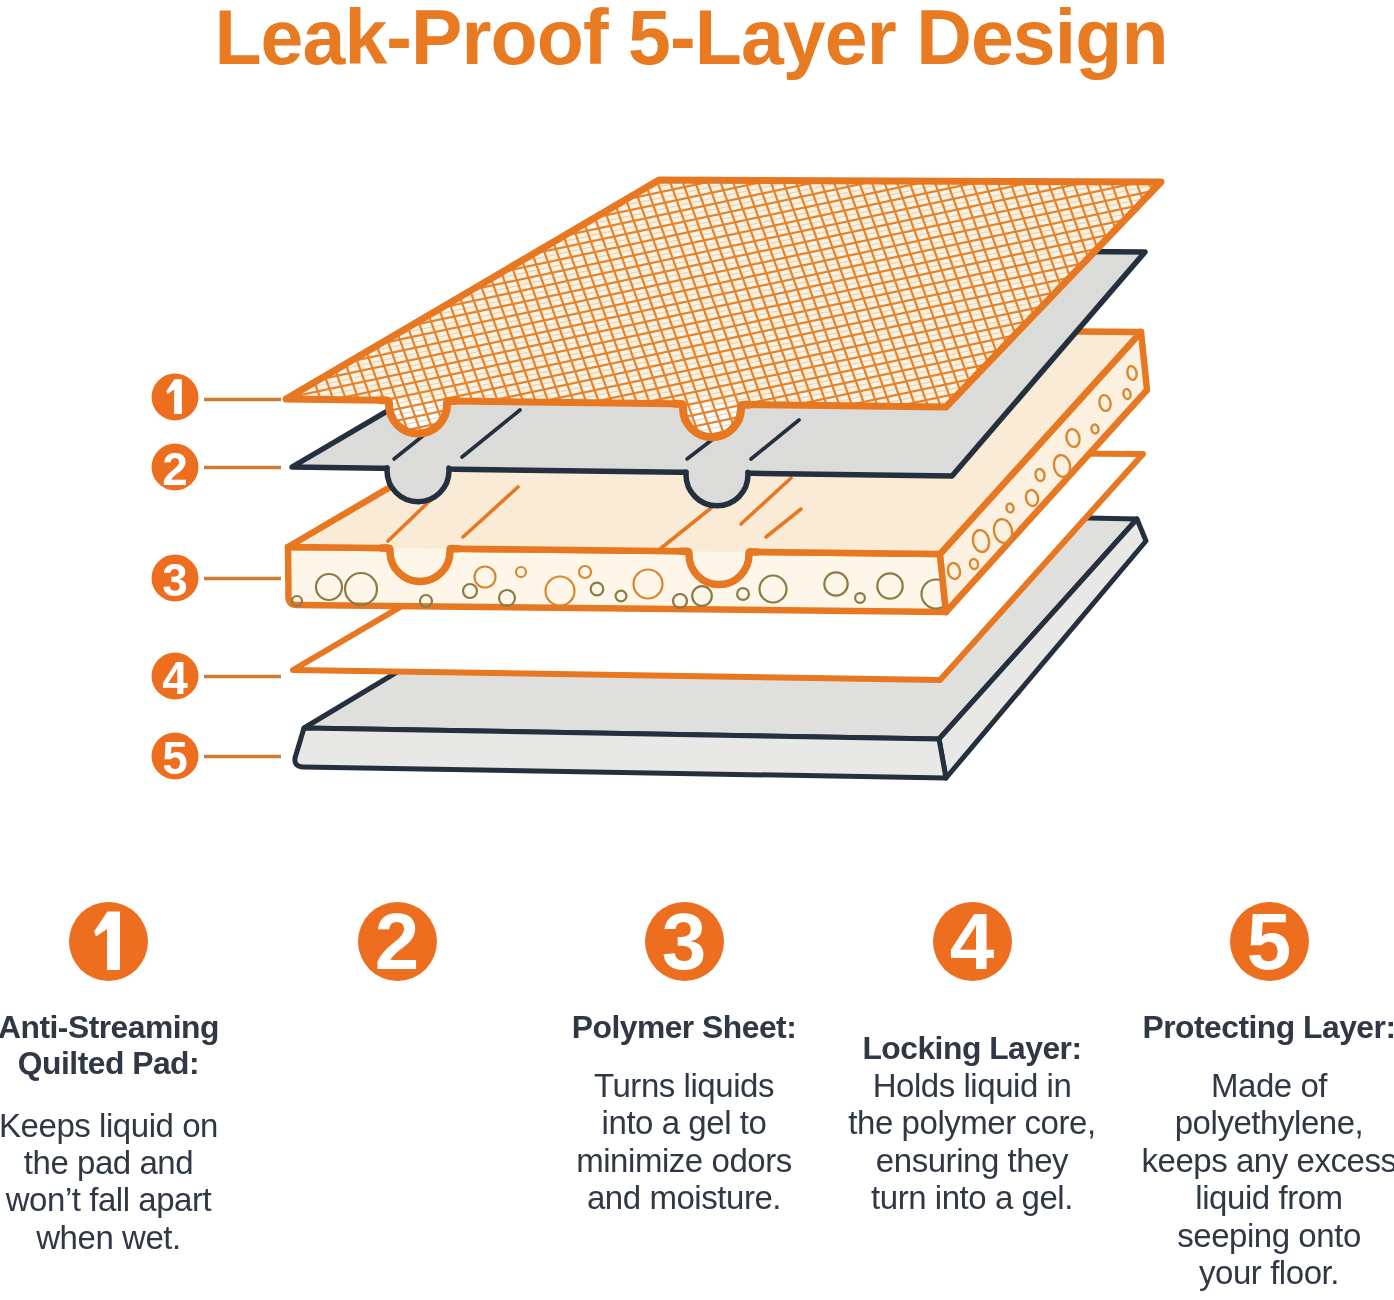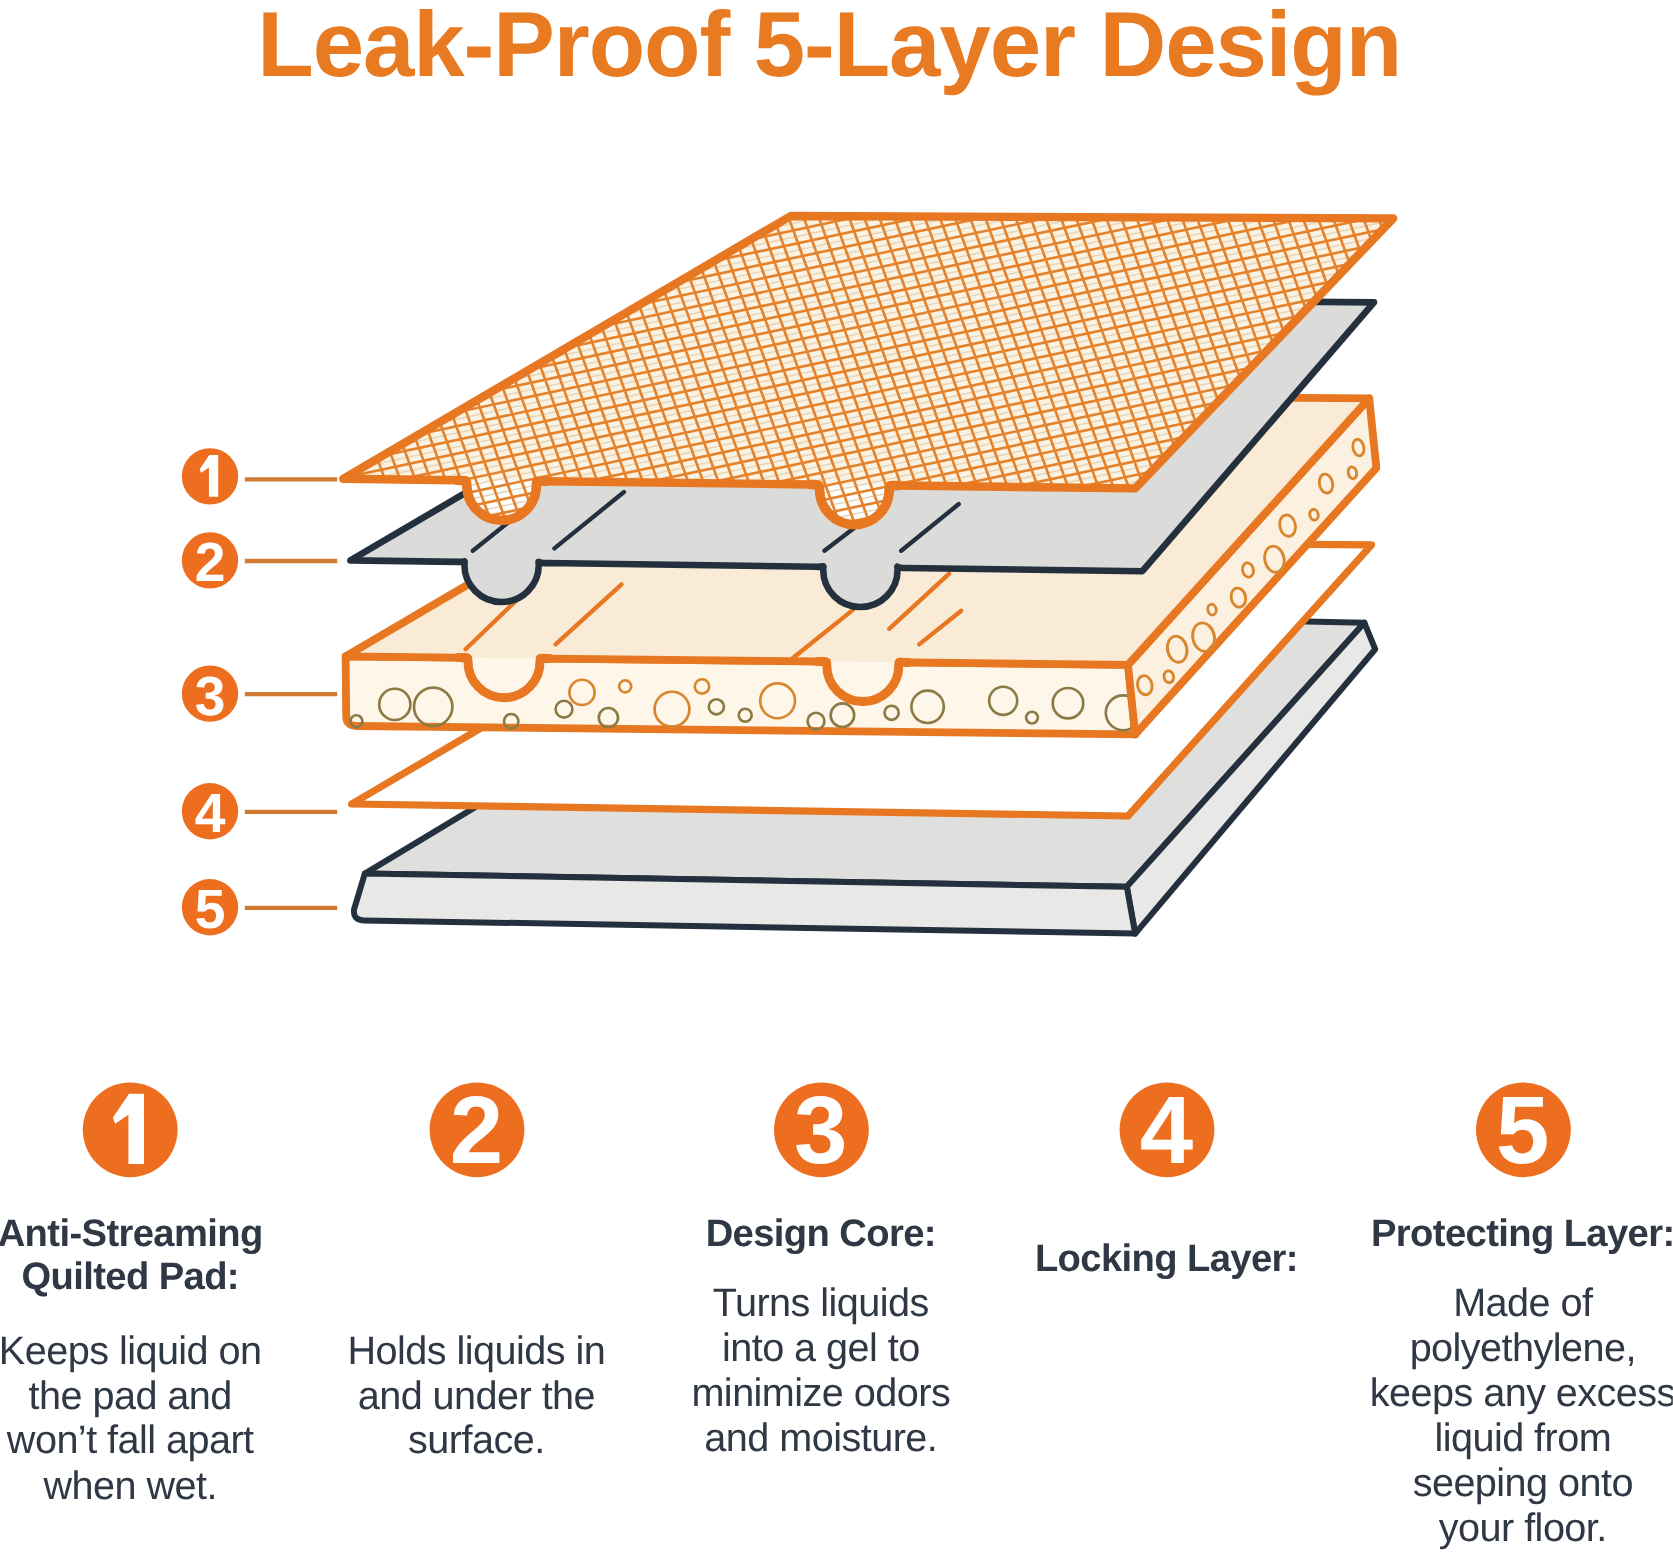--- a/index.html
+++ b/index.html
@@ -291,21 +291,21 @@
 <line x1="204" y1="756.5" x2="281" y2="756.5" stroke="#D07B33" stroke-width="3.6"></line>
 <circle cx="175" cy="756" r="23.5" fill="#ED6E1E"></circle>
 <text x="175" y="756" fill="#fff" font-family="Liberation Sans, sans-serif" font-weight="bold" font-size="46" text-anchor="middle" dominant-baseline="central" dy="1.5">5</text>
 </svg>
 <div class="num" style="left:69.0px;top:902px;"><svg width="79" height="79" viewBox="0 0 79 79">
         <path d="M51 9.5 V68 H38 V27 L27 34.5 L25 29.5 L38.5 9.5 Z" fill="#fff"></path>
       </svg></div>
 <div class="head" style="left:-91.5px;top:1009px;">Anti-Streaming<br>Quilted Pad:</div>
 <div class="body" style="left:-91.5px;top:1106.5px;">Keeps liquid on<br>the pad and<br>won’t fall apart<br>when wet.</div>
 <div class="num" style="left:357.5px;top:902px;">2</div>
-<div class="body" style="left:197px;top:1106.5px;">Holds liquids in<br>and under the<br>surface.</div>
 <div class="num" style="left:644.5px;top:902px;">3</div>
-<div class="head" style="left:484px;top:1009px;">Design Core:</div>
+<div class="head" style="left:484px;top:1009px;">Polymer Sheet:</div>
 <div class="body" style="left:484px;top:1067px;">Turns liquids<br>into a gel to<br>minimize odors<br>and moisture.</div>
 <div class="num" style="left:932.5px;top:902px;">4</div>
 <div class="head" style="left:772px;top:1009px;margin-top:21px;">Locking Layer:</div>
+<div class="body" style="left:772px;top:1067px;">Holds liquid in<br>the polymer core,<br>ensuring they<br>turn into a gel.</div>
 <div class="num" style="left:1229.5px;top:902px;">5</div>
 <div class="head" style="left:1069px;top:1009px;">Protecting Layer:</div>
 <div class="body" style="left:1069px;top:1067px;">Made of<br>polyethylene,<br>keeps any excess<br>liquid from<br>seeping onto<br>your floor.</div>
 </div>
 </body></html>

